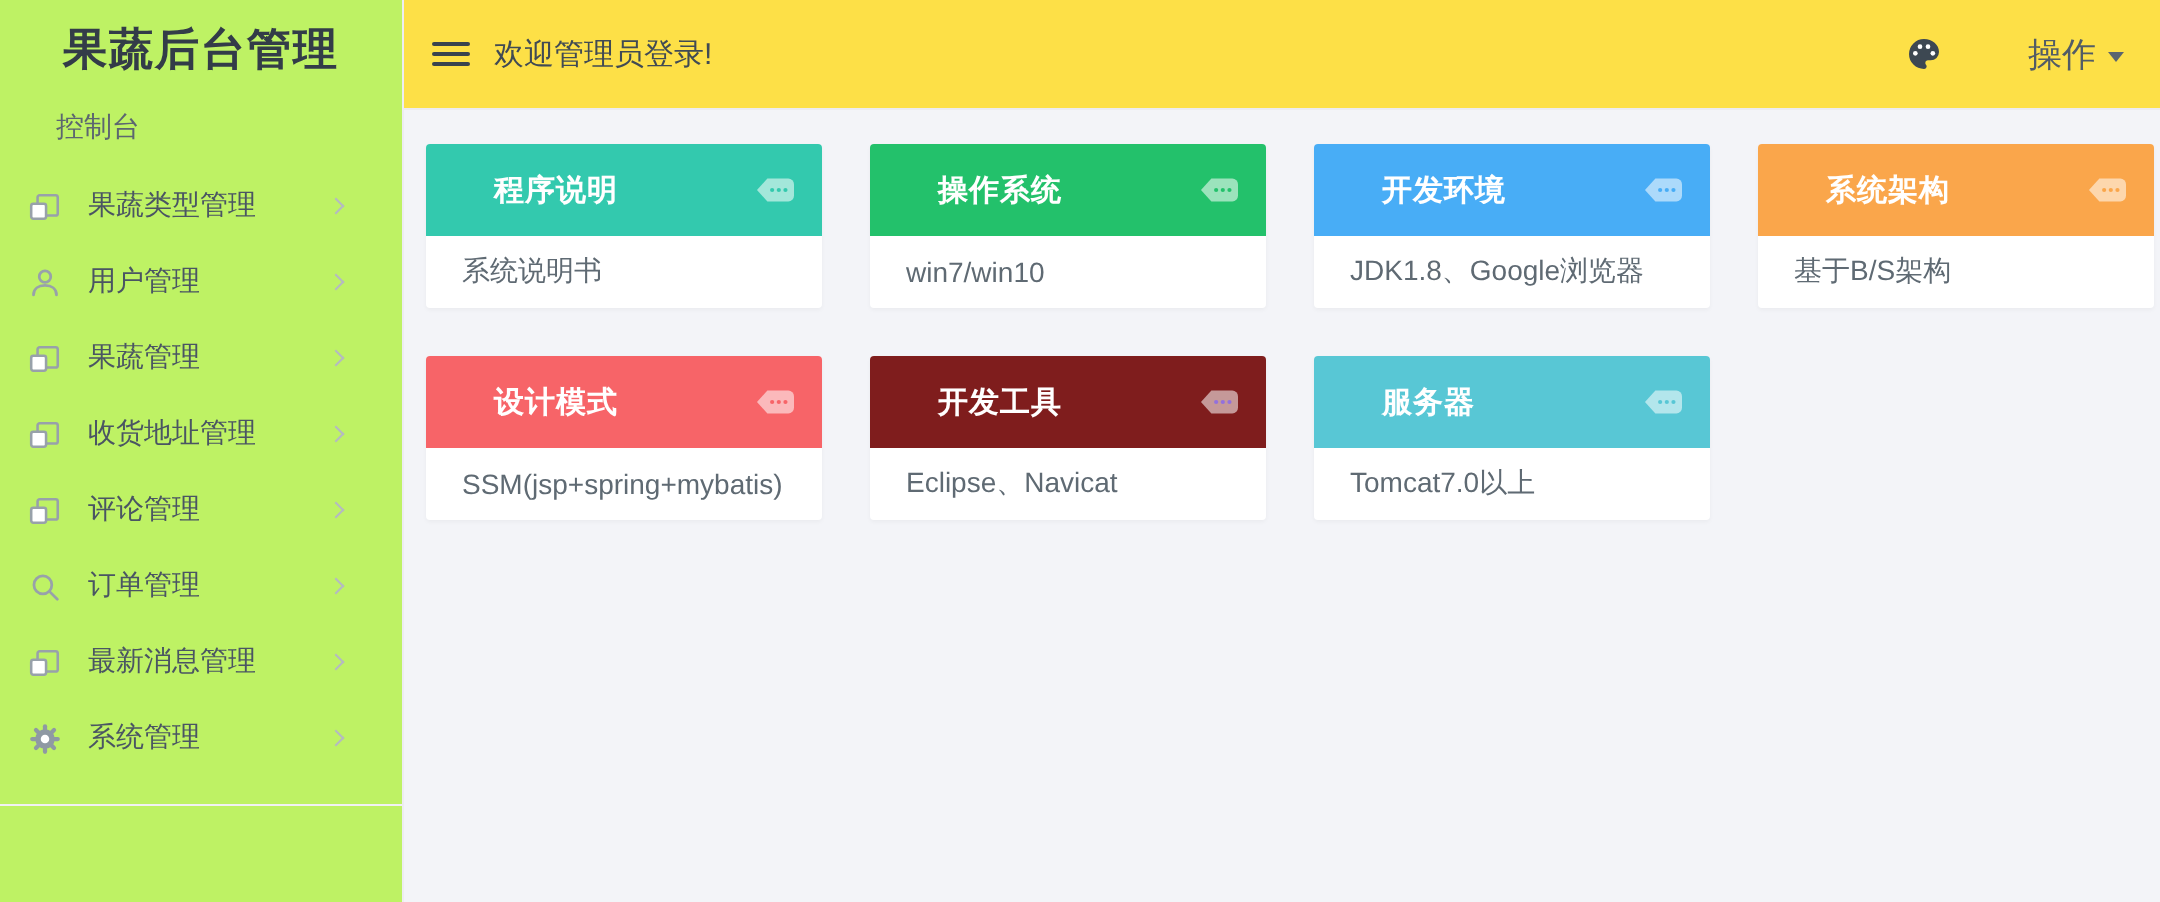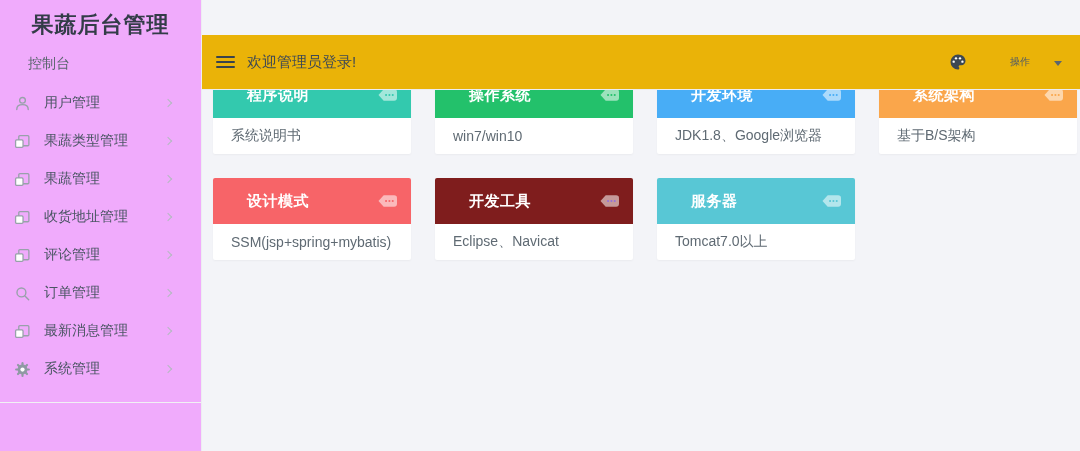--- a/index.html
+++ b/index.html
@@ -1,45 +1,45 @@
 <!DOCTYPE html>
 <html><head>
 <meta charset="utf-8">
 <style>
   * { margin:0; padding:0; box-sizing:border-box; }
   html,body { width:1080px; height:451px; }
   body { font-family:"Liberation Sans","DejaVu Sans",sans-serif; }
   .app { position:relative; width:1080px; height:451px; background:#f3f4f8; overflow:hidden; }
 
   
-  .sidebar { position:absolute; left:0; top:0; width:202px; height:451px; background:#f0abfc;
+  .sidebar { position:absolute; left:0; top:0; width:202px; height:451px; background:#bef264;
              border-right:1px solid #ededf1; z-index:3; }
   .brand { height:40px; display:flex; align-items:center; justify-content:center;
            font-size:22px; font-weight:700; color:#333c48; letter-spacing:1px; padding-top:10px; }
   .console-item { height:36px; display:flex; align-items:center; padding-left:28px;
                   font-size:14px; color:#5c6670; cursor:pointer; margin-top:6px; }
   .menu { margin-top:2px; }
   .menu-item { height:38px; display:flex; align-items:center; padding:0 14px;
                font-size:14px; color:#4a5563; cursor:pointer; }
   .menu-item .mi-icon { width:17px; height:17px; margin-right:13px; flex:0 0 auto; display:flex; }
   .menu-item .mi-label { flex:1; }
   .chev { width:6px; height:6px; border-top:1px solid #b4bac1; border-right:1px solid #b4bac1;
           transform:rotate(45deg); margin-right:16px; }
   .sidebar-divider { position:absolute; left:0; top:402px; width:100%; border-top:1px solid #f1f1f4; }
 
   
-  .topbar { position:absolute; left:202px; top:0; width:878px; height:55px; background:#eab308;
-            border-bottom:1px solid #ececf0; display:flex; align-items:center; z-index:2;margin-top:35px; }
+  .topbar { position:absolute; left:202px; top:0; width:878px; height:55px; background:#fde047;
+            border-bottom:1px solid #ececf0; display:flex; align-items:center; z-index:2; }
   .hamburger { margin-left:14px; width:19px; cursor:pointer; }
   .hamburger i { display:block; height:2px; background:#39434d; margin:3px 0; border-radius:1px; }
   .welcome { margin-left:12px; font-size:15px; color:#404a54; }
   .topbar-right { margin-left:auto; display:flex; align-items:center; }
   .palette-btn { width:20px; height:20px; cursor:pointer; display:flex; }
   .actions { display:flex; align-items:center; margin-left:42px; margin-right:18px;
-             font-size:10px; color:#525c66; cursor:pointer;gap:18px; }
+             font-size:17px; color:#525c66; cursor:pointer; }
   .caret-down { width:0; height:0; border-left:4px solid transparent; border-right:4px solid transparent;
                 border-top:5px solid #5b656f; margin-left:6px; margin-top:2px; }
 
   
   .content { position:absolute; left:202px; top:55px; width:878px; height:396px;
              background:#f3f4f8; padding:17px 0 0 11px; }
   .card-grid { display:grid; grid-template-columns:repeat(4,198px); grid-column-gap:24px; grid-row-gap:24px; }
   .card { width:198px; border-radius:2px; overflow:hidden; background:#fff;
           box-shadow:0 1px 2px rgba(0,0,0,0.04); }
   .card-header { height:46px; display:flex; align-items:center; padding:0 14px 0 34px; position:relative; }
@@ -94,33 +94,33 @@
 <div class="app">
 
   <aside class="sidebar">
     <div class="brand">果蔬后台管理</div>
     <div class="console-item">控制台</div>
 
     <nav class="menu">
       <div class="menu-item">
         <span class="mi-icon">
             <svg viewBox="0 0 16 16" width="17" height="17">
+              <use href="#i-gallery"></use>
+            </svg>
+          </span>
+        <span class="mi-label">果蔬类型管理</span>
+        <span class="chev"></span>
+      </div>
+      <div class="menu-item">
+        <span class="mi-icon">
+            <svg viewBox="0 0 16 16" width="17" height="17">
               <use href="#i-user"></use>
             </svg>
           </span>
         <span class="mi-label">用户管理</span>
-        <span class="chev"></span>
-      </div>
-      <div class="menu-item">
-        <span class="mi-icon">
-            <svg viewBox="0 0 16 16" width="17" height="17">
-              <use href="#i-gallery"></use>
-            </svg>
-          </span>
-        <span class="mi-label">果蔬类型管理</span>
         <span class="chev"></span>
       </div>
       <div class="menu-item">
         <span class="mi-icon">
             <svg viewBox="0 0 16 16" width="17" height="17">
               <use href="#i-gallery"></use>
             </svg>
           </span>
         <span class="mi-label">果蔬管理</span>
         <span class="chev"></span>

